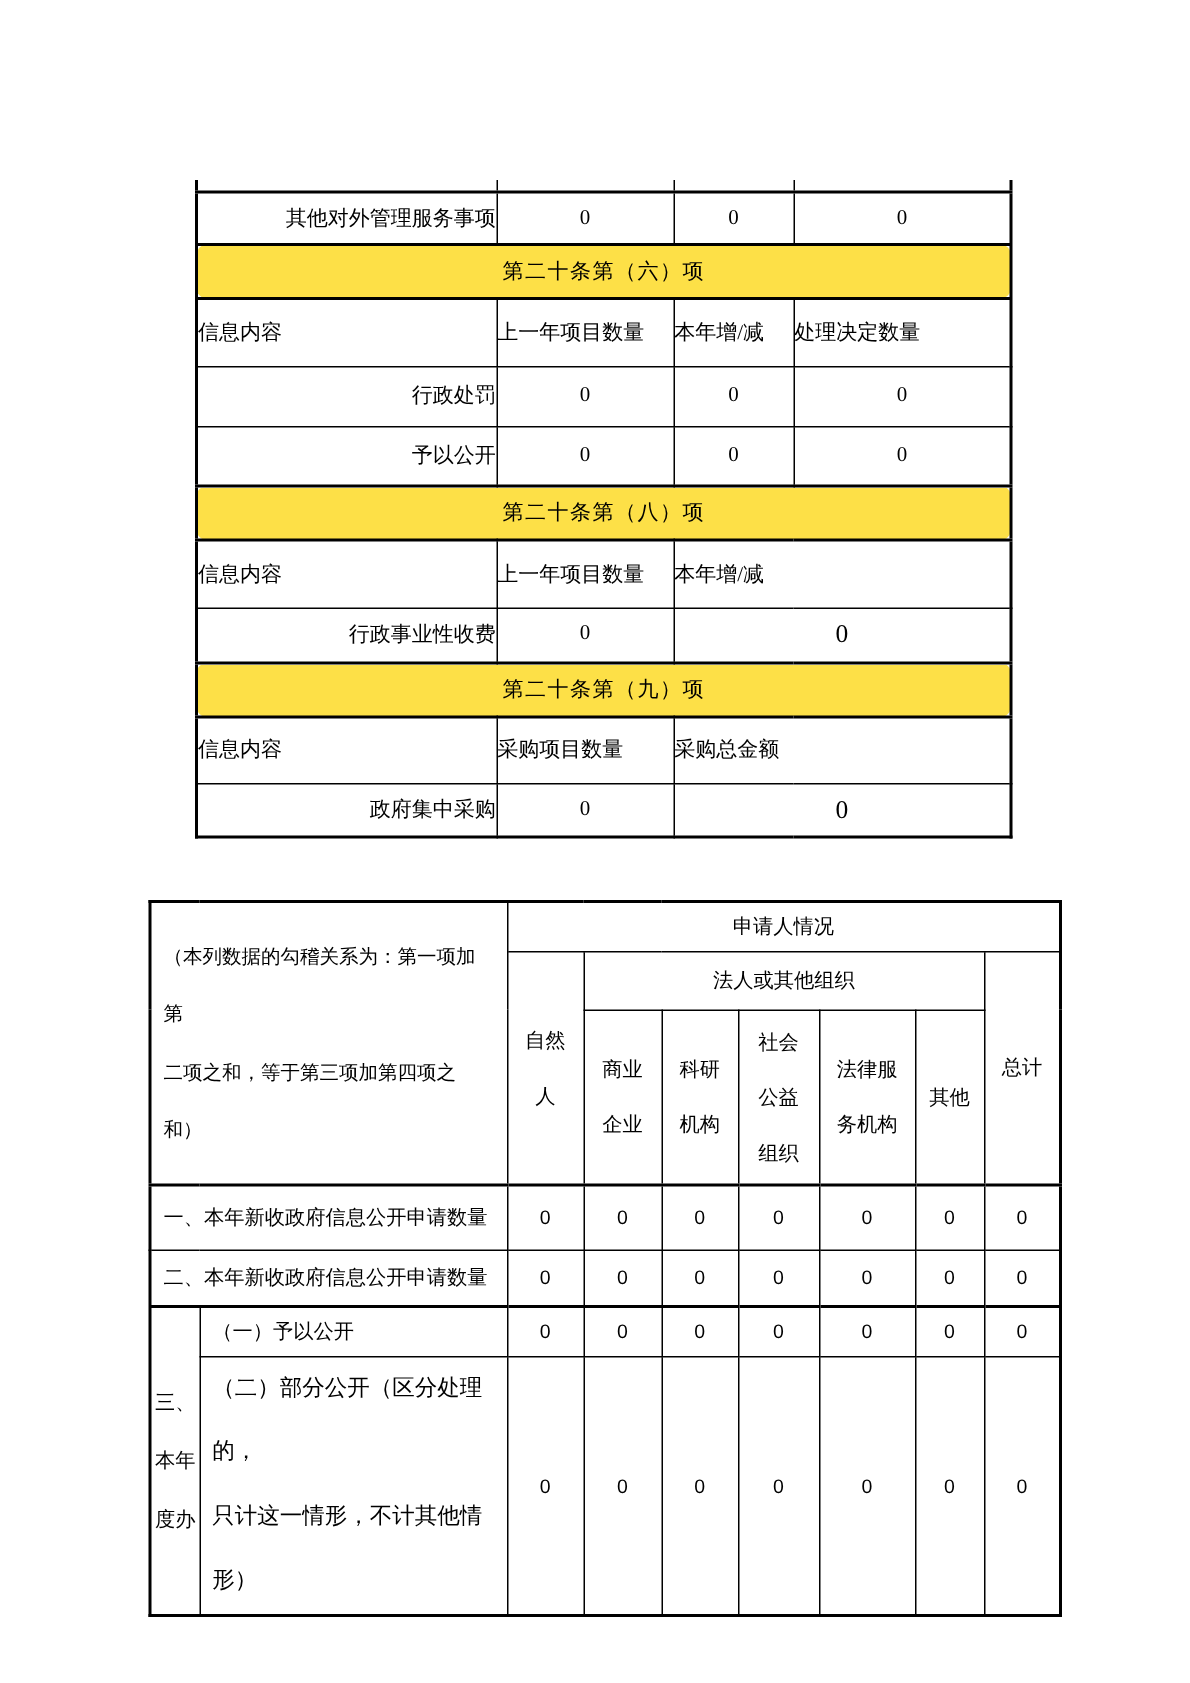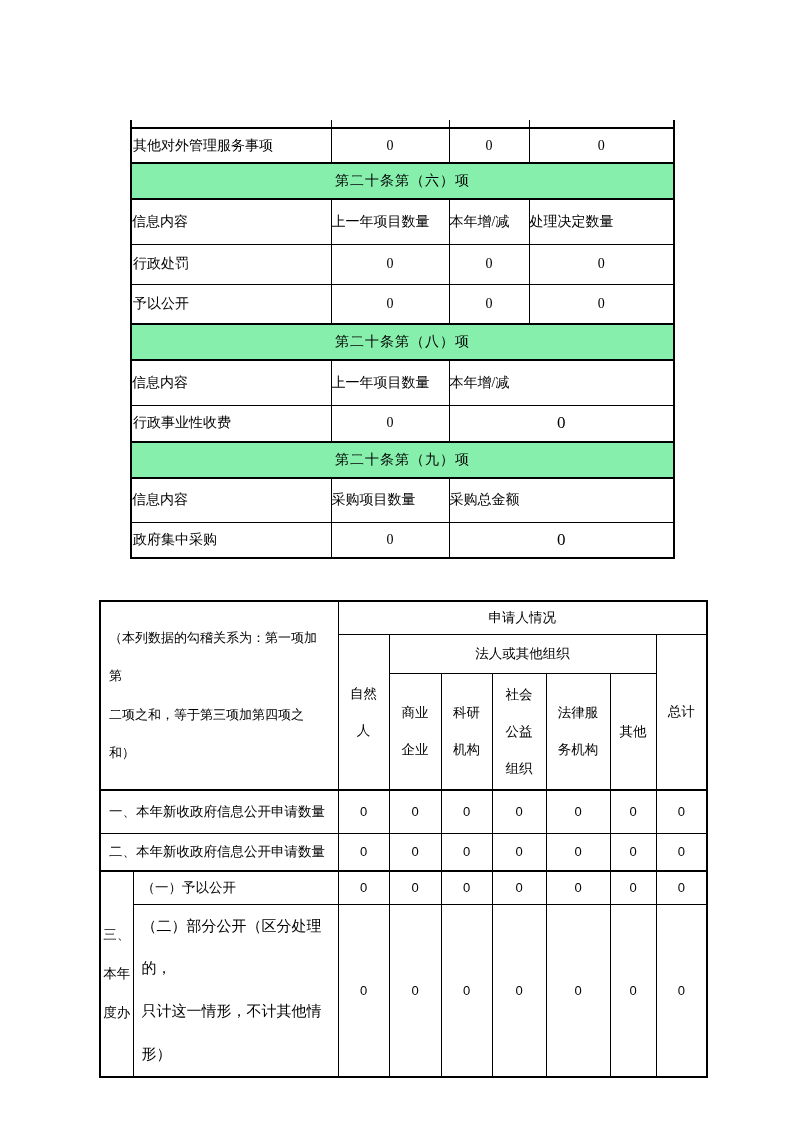--- a/index.html
+++ b/index.html
@@ -13,26 +13,27 @@
   
   table { border-collapse:collapse; table-layout:fixed; }
   .t1 {
     position:absolute; left:130px; top:120px; width:543px;
     border:2px solid #000; border-top:0;
     font-size:14px;
   }
   .t1 td { border:1px solid #000; overflow:hidden; }
   .t1 tr.r-sliver td { height:8px; border-top:0; border-bottom:2px solid #000; }
   .t1 td.band {
-    background:#86efac; text-align:center; height:36px;
+    background:#fde047; text-align:center; height:36px;
     border-top:2px solid #000; border-bottom:2px solid #000;
     letter-spacing:1px;
+    border-radius:7px;
   }
   .t1 td.hc { text-align:left;font-family:Liberation Serif, serif; }
-  .t1 td.lc { text-align:left; padding-left:1px; }
+  .t1 td.lc { text-align:right; padding-left:1px; }
   .t1 td.vc { text-align:center; }
   .t1 td.big { font-size:17px; }
   .h35{height:35px}.h36{height:36px}.h37{height:37px}
   .h40{height:40px}.h44{height:44px}.h45{height:45px}
 
   
   .sec-title {
     position:absolute; left:139px; top:562px;
     font-family:"Liberation Sans", sans-serif;
     font-weight:bold; font-size:20px; letter-spacing:1px;

